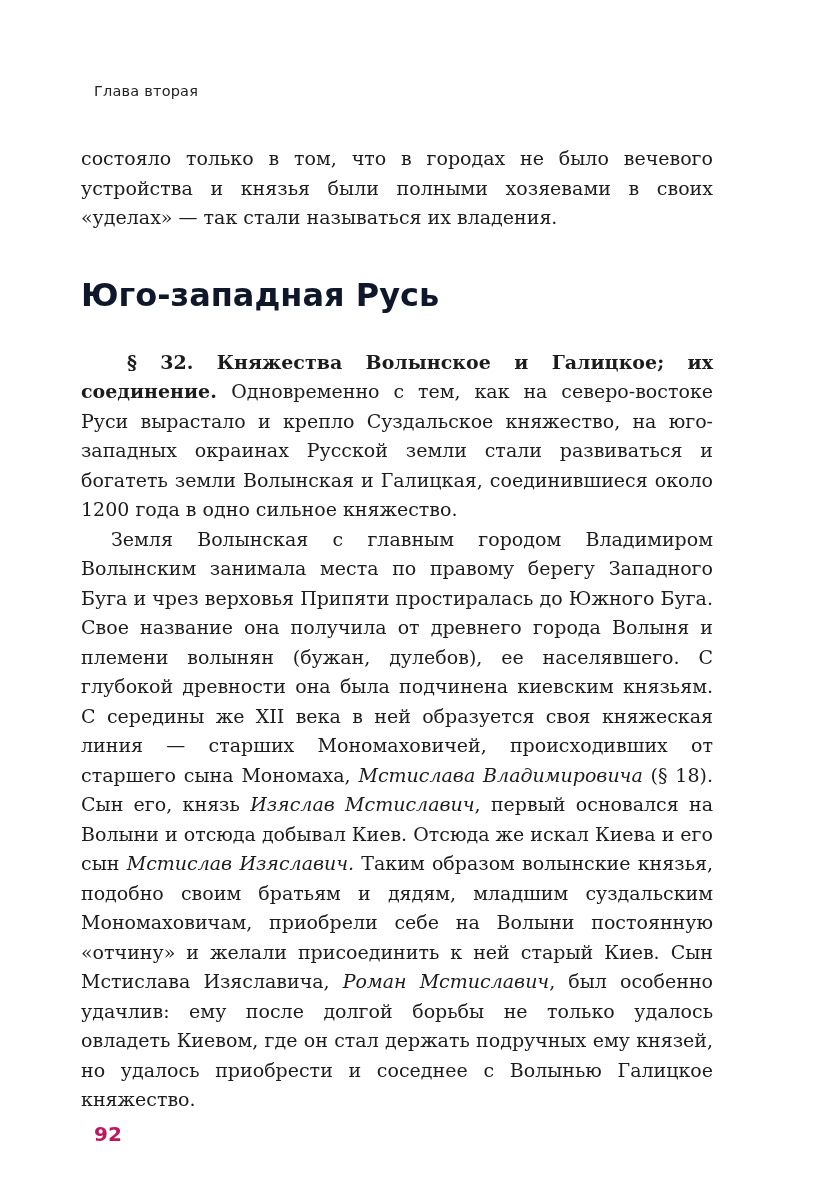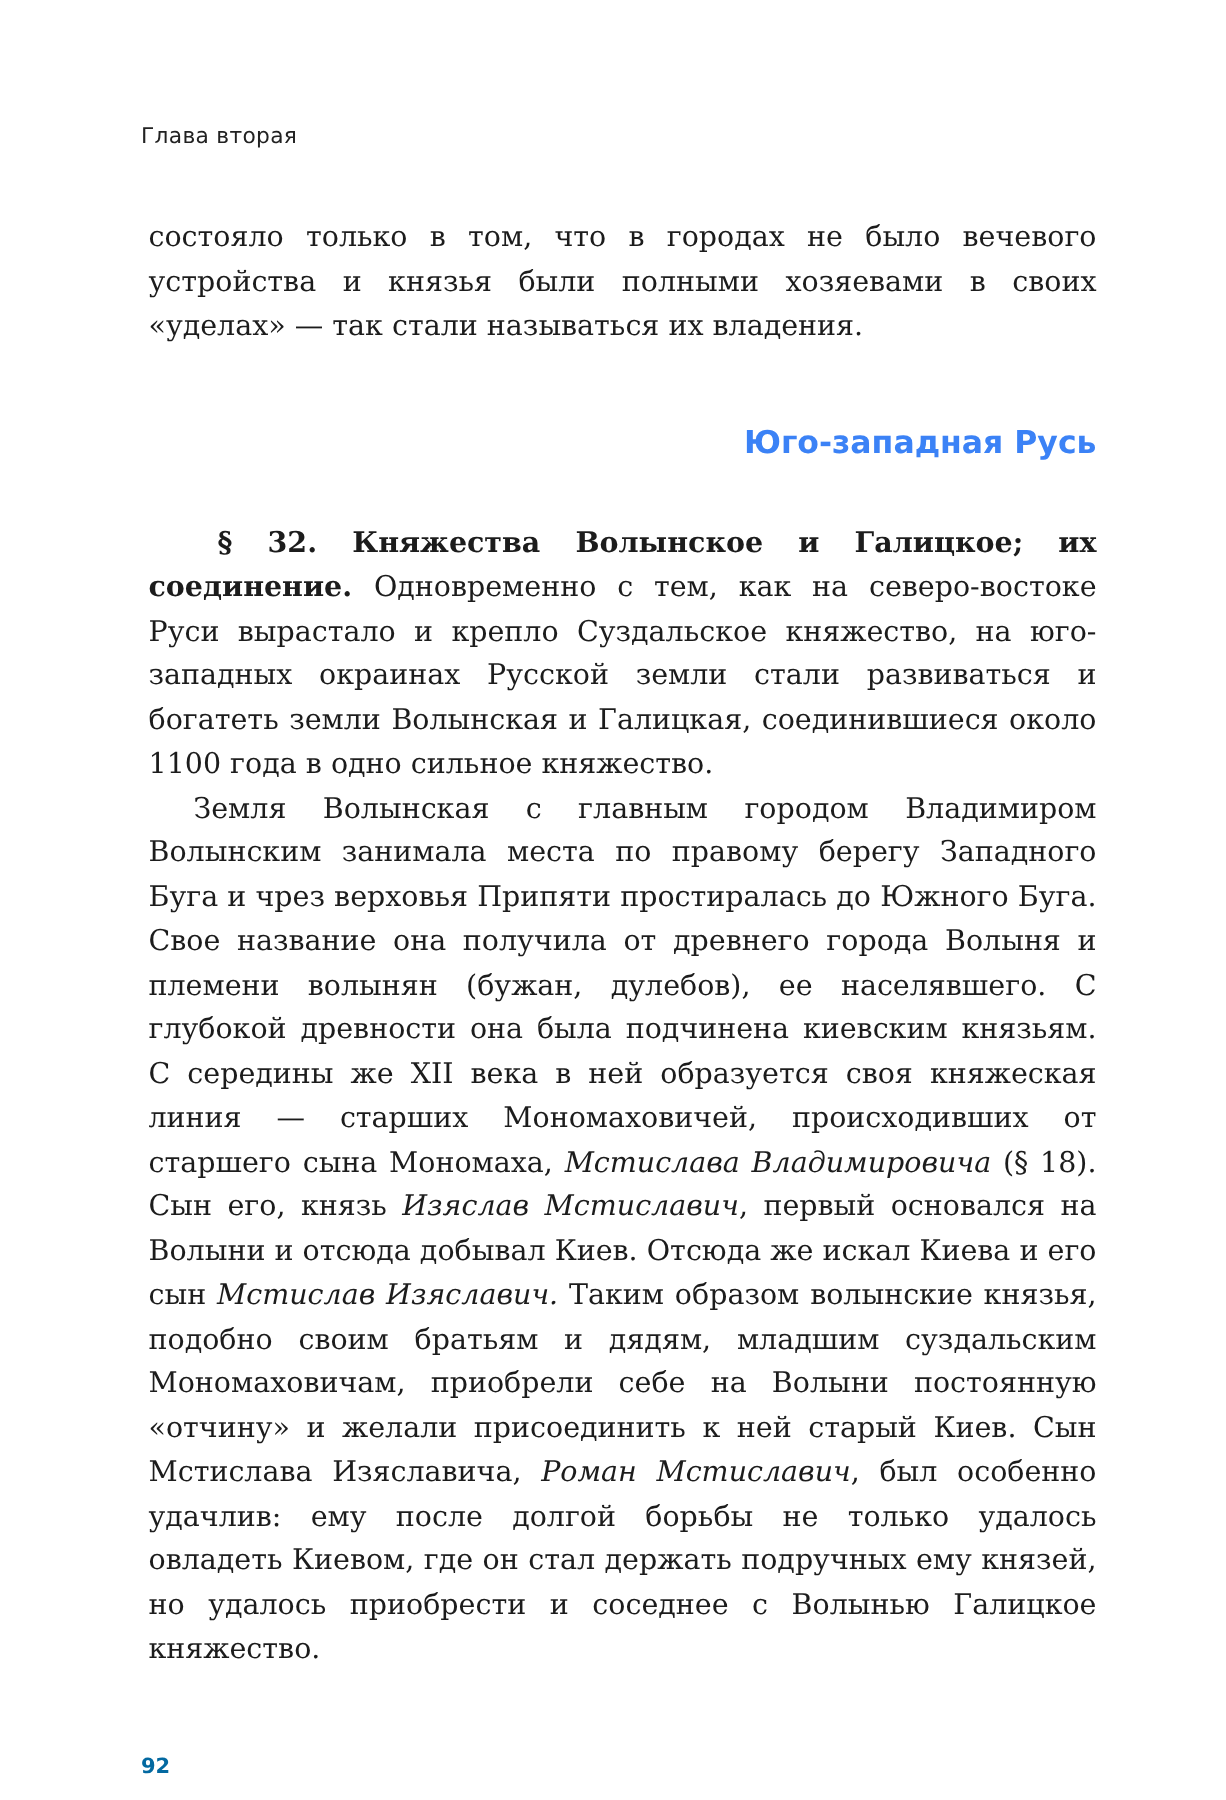--- a/index.html
+++ b/index.html
@@ -20,21 +20,21 @@
     position: absolute;
     left: 94px;
     top: 83px;
     font-family: "DejaVu Sans", "Liberation Sans", sans-serif;
     font-size: 14.5px;
     letter-spacing: 0.2px;
     color: #222222;
   }
   .text-block {
     position: absolute;
-    left: 99px;
+    left: 81px;
     top: 144px;
     width: 632px;
   }
   .para {
     margin: 0;
     font-size: 19px;
     line-height: 29.5px;
     text-align: justify;
     color: #1c1c1c;
   }
@@ -44,51 +44,50 @@
   .para b {
     font-weight: bold;
     margin-left: 16px;
   }
   .para i {
     font-style: italic;
   }
   .section-heading {
     font-family: "DejaVu Sans", "Liberation Sans", sans-serif;
     font-weight: bold;
-    font-size: 21px;
+    font-size: 32px;
     line-height: 31px;
-    text-align: right;
+    text-align: left;
     margin: 47px 0 37px 0;
-    color: #3b82f6;
+    color: #0f172a;
   }
   .page-number {
     position: absolute;
     left: 94px;
     top: 1122px;
     font-family: "DejaVu Sans", "Liberation Sans", sans-serif;
     font-weight: bold;
-    font-size: 14px;
-    color: #0369a1;
-    margin-top: 48px;
+    font-size: 20px;
+    color: #be185d;
   }
 </style>
 </head>
 <body>
 
 <div class="page">
 
   <div class="running-header">Глава вторая</div>
 
   <main class="text-block">
 
     <p class="para"><span>состояло только в том, что в городах не было вечевого устройства и князья были полными хозяевами в своих «уделах» — так стали называться их владения.</span></p>
 
     <h2 class="section-heading">Юго-западная Русь</h2>
 
-    <p class="para indent"><b>§ 32. Княжества Волынское и Галицкое; их соединение. </b><span>Одновременно с тем, как на северо-востоке Руси вырастало и крепло Суздальское княжество, на юго-западных окраинах Русской земли стали развиваться и богатеть земли Волынская и Галицкая, соединившиеся около 1100 года в одно сильное княжество.</span></p>
+    <p class="para indent"><b>§ 32. Княжества Волынское и Галицкое; их соединение. </b><span>Одновременно с тем, как на северо-востоке Руси вырастало и крепло Суздальское княжество, на юго-западных окраинах Русской земли стали развиваться и богатеть земли Волынская и Галицкая, соединившиеся около 1200 года в одно сильное княжество.</span></p>
 
     <p class="para indent"><span>Земля Волынская с главным городом Владимиром Волынским занимала места по правому берегу Западного Буга и чрез верховья Припяти простиралась до Южного Буга. Свое название она получила от древнего города Волыня и племени волынян (бужан, дулебов), ее населявшего. С глубокой древности она была подчинена киевским князьям. С середины же XII века в ней образуется своя княжеская линия — старших Мономаховичей, происходивших от старшего сына Мономаха, </span><i>Мстислава Владимировича</i><span> (§ 18). Сын его, князь </span><i>Изяслав Мстиславич</i><span>, первый основался на Волыни и отсюда добывал Киев. Отсюда же искал Киева и его сын </span><i>Мстислав Изяславич.</i><span> Таким образом волынские князья, подобно своим братьям и дядям, младшим суздальским Мономаховичам, приобрели себе на Волыни постоянную «отчину» и желали присоединить к ней старый Киев. Сын Мстислава Изяславича, </span><i>Роман Мстиславич</i><span>, был особенно удачлив: ему после долгой борьбы не только удалось овладеть Киевом, где он стал держать подручных ему князей, но удалось приобрести и соседнее с Волынью Галицкое княжество.</span></p>
 
 
   </main>
 
   <div class="page-number">92</div>
 
 </div>
 

